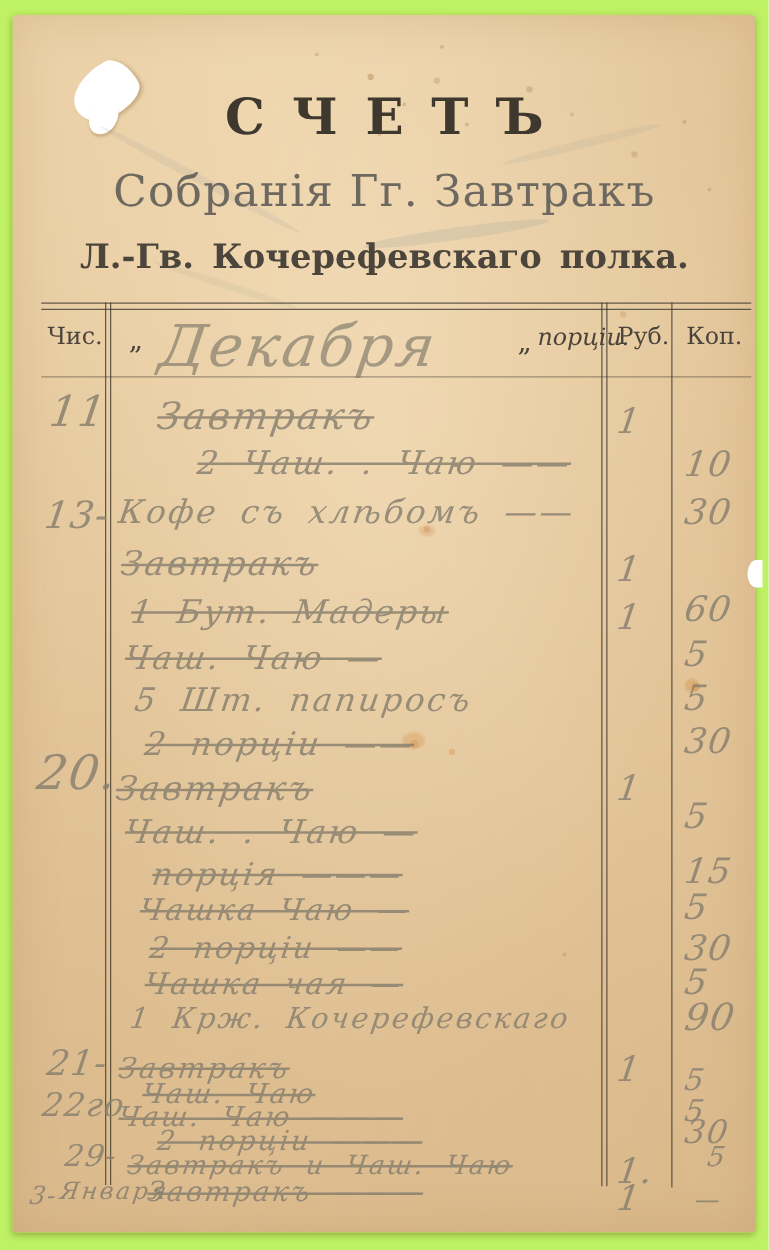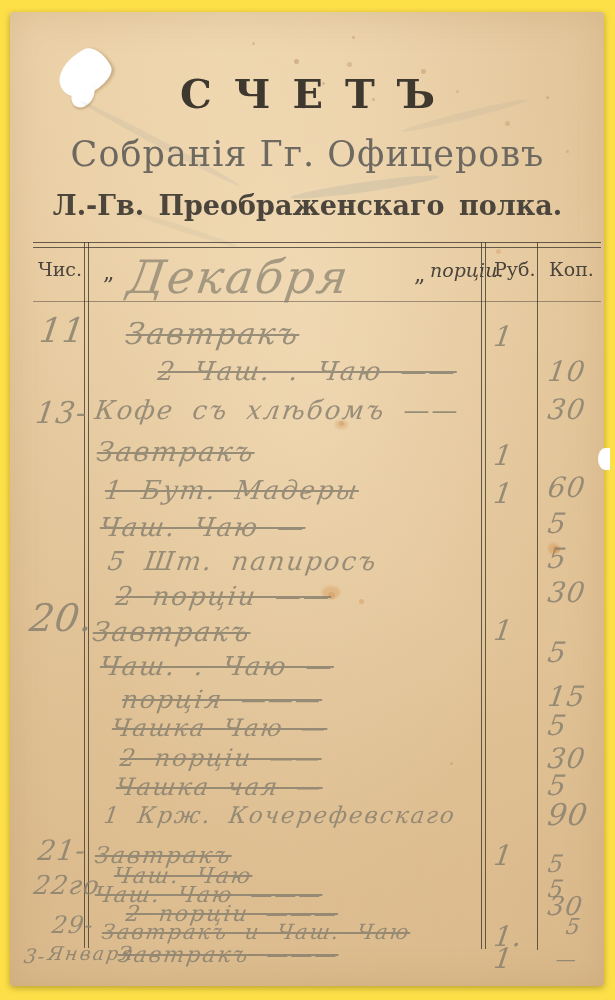--- a/index.html
+++ b/index.html
@@ -1,16 +1,16 @@
 <!DOCTYPE html>
 <html><head>
 <meta charset="utf-8">
 <style>
   html,body{margin:0;padding:0;background:#ffffff;}
-  #page{position:relative;width:615px;height:1000px;background:#fde047;overflow:hidden;
+  #page{position:relative;width:615px;height:1000px;background:#bef264;overflow:hidden;
         font-family:"DejaVu Serif", serif;}
   
   #paper{position:absolute;left:10px;top:12px;width:594px;height:974px;border-radius:3px;
     background:
       radial-gradient(ellipse at 50% 28%, rgba(255,242,214,.30), transparent 62%),
       radial-gradient(ellipse at 90% 95%, rgba(155,105,45,.14), transparent 52%),
       radial-gradient(ellipse at 6% 92%,  rgba(150,100,40,.13), transparent 55%),
       radial-gradient(ellipse at 95% 5%,  rgba(160,110,50,.10), transparent 45%),
       linear-gradient(176deg,#ecd2a9 0%,#e9cda3 45%,#e4c69a 100%);
     box-shadow:0 2px 6px rgba(60,40,10,.35), inset 0 0 40px rgba(140,95,40,.18);}
@@ -69,22 +69,22 @@
   <div class="mark" id="fox"></div>
   <div class="mark smear" style="left:290px;top:182px;width:150px;height:10px;transform:rotate(-8deg);"></div>
   <div class="mark smear" style="left:70px;top:140px;width:180px;height:7px;transform:rotate(28deg);opacity:.7;"></div>
   <div class="mark smear" style="left:400px;top:112px;width:130px;height:7px;transform:rotate(-14deg);opacity:.6;"></div>
   <div class="mark smear" style="left:120px;top:225px;width:120px;height:6px;transform:rotate(18deg);opacity:.5;"></div>
   <div class="mark stain" style="left:322px;top:586px;width:18px;height:13px;background:rgba(205,125,45,.25);"></div>
   <div class="mark stain" style="left:548px;top:543px;width:11px;height:11px;background:rgba(205,125,45,.30);"></div>
   <div class="mark stain" style="left:335px;top:420px;width:13px;height:9px;background:rgba(190,115,45,.20);"></div>
 
   <div class="printed" id="title">СЧЕТЪ</div>
-  <div class="printed" id="subtitle">Собранія Гг. Офицеровъ</div>
-  <div class="printed" id="regiment">Л.-Гв. Преображенскаго полка.</div>
+  <div class="printed" id="subtitle">Собранія Гг. Завтракъ</div>
+  <div class="printed" id="regiment">Л.-Гв. Кочерефевскаго полка.</div>
 
   <div class="hline" style="left:33px;top:242px;width:568px;"></div>
   <div class="hline" style="left:33px;top:247px;width:568px;"></div>
   <div class="hline faintline" style="left:33px;top:301px;width:568px;"></div>
   <div class="vline" style="left:84px;top:242px;height:706px;"></div>
   <div class="vline" style="left:88px;top:242px;height:706px;"></div>
   <div class="vline" style="left:481px;top:242px;height:707px;"></div>
   <div class="vline" style="left:485px;top:242px;height:707px;"></div>
   <div class="vline" style="left:537px;top:242px;height:708px;"></div>
 

